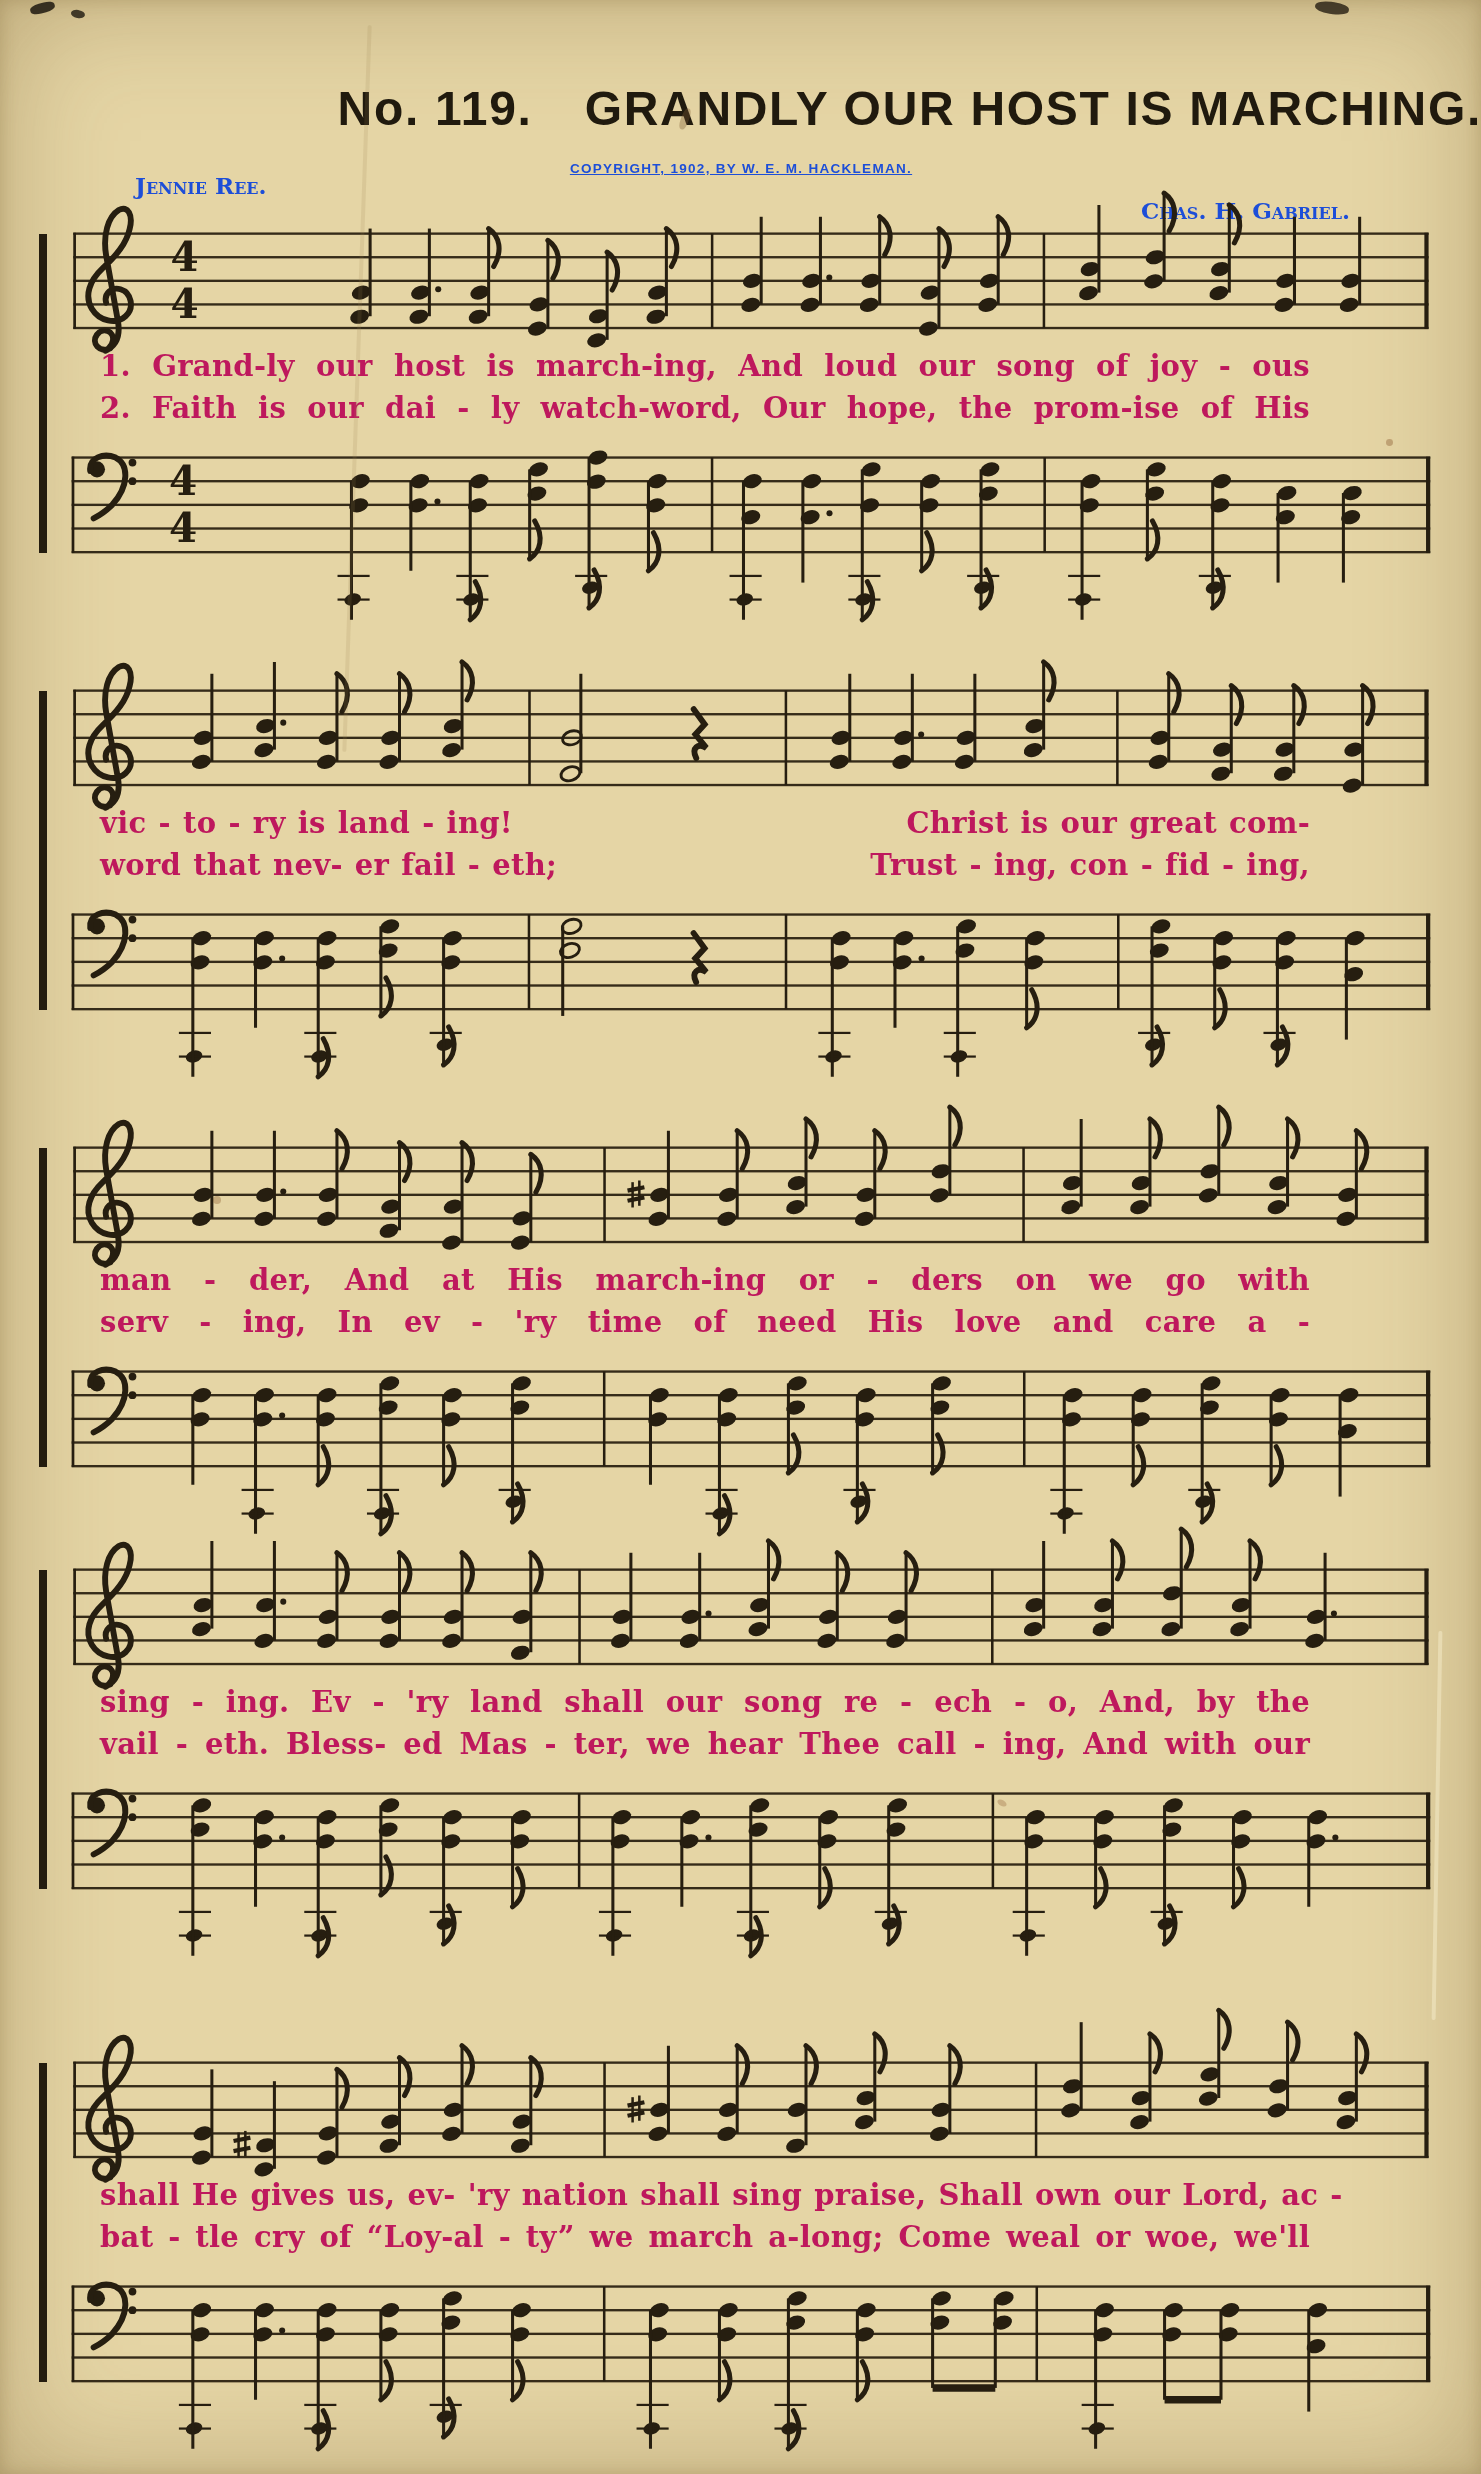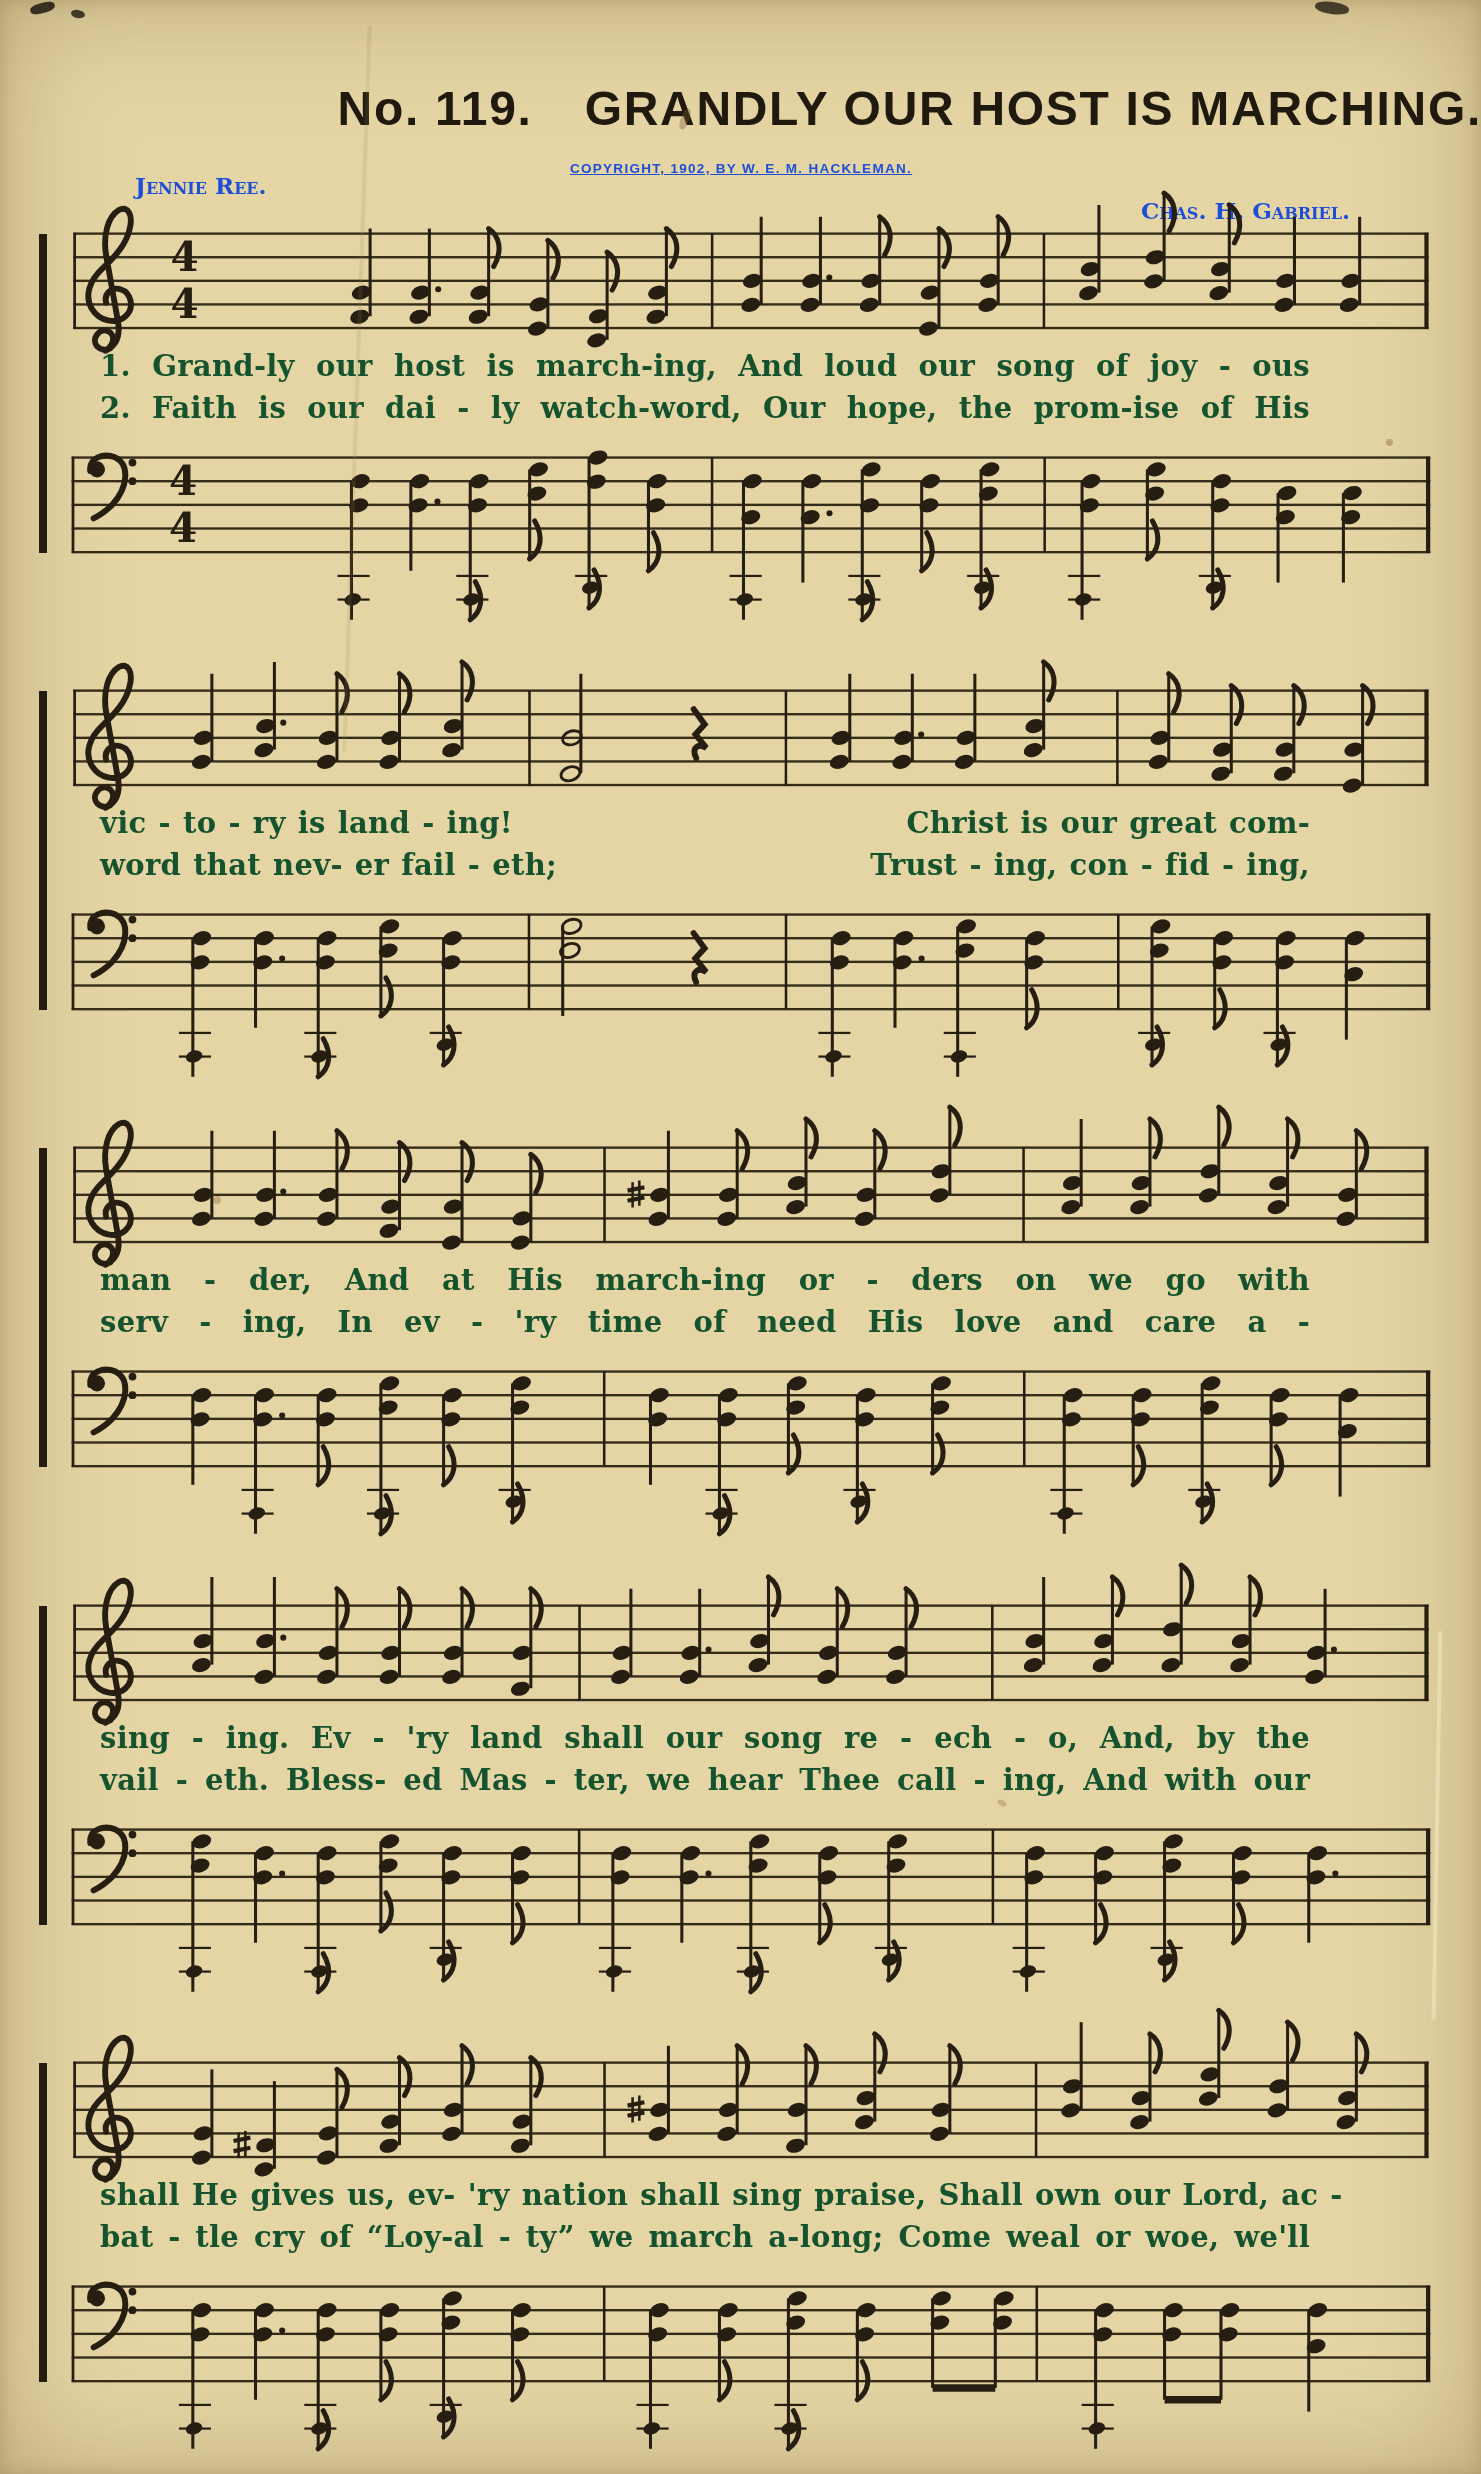--- a/index.html
+++ b/index.html
@@ -23,21 +23,21 @@
     font-variant:small-caps;font-size:23px;color:#1d4ed8;}
   .lyricist{left:135px;top:172px;}
   .composer{right:132px;top:171px;margin-top:26px;}
   .system{position:absolute;left:0;width:100%;height:457px;}
   .sysbar{position:absolute;left:39px;top:56px;width:7.6px;height:319px;background:#241c0f;}
   .staff-svg{position:absolute;left:37px;display:block;}
   .staff-svg.treble{top:0;}
   .staff-svg.bass{top:266px;}
   .lyrics{position:absolute;top:171px;left:100px;width:1210px;}
   .lyric-line{height:42px;font-family:"DejaVu Serif",serif;font-weight:bold;font-size:29px;
-    color:#14532d;letter-spacing:0.3px;word-spacing:1.7px;
+    color:#be185d;letter-spacing:0.3px;word-spacing:1.7px;
     text-align:justify;text-align-last:justify;white-space:nowrap;}
   .lyric-line.multi{display:flex;justify-content:space-between;text-align:left;text-align-last:auto;}
   .speck{position:absolute;}
 </style>
 </head>
 <body>
 
 <div class="page">
   <div class="title-row">
     <span class="num">No. 119.</span><span>GRANDLY OUR HOST IS MARCHING.</span>
@@ -572,21 +572,21 @@
           <path d="M 1379.06 194 c 13 -9 17 -26 6 -45" fill="none" stroke="#261e10" stroke-width="6" stroke-linecap="round"></path>
           <ellipse cx="1471.18" cy="44" rx="11.5" ry="8" transform="rotate(-18 1471.18 44)" fill="#261e10"></ellipse>
           <ellipse cx="1469.18" cy="72" rx="11.5" ry="8" transform="rotate(-18 1471.18 72)" fill="#261e10"></ellipse>
           <line x1="1460.68" y1="44" x2="1460.68" y2="150" stroke="#261e10" stroke-width="3.6"></line>
           <path d="M 1460.68 150 c 13 -9 17 -26 6 -45" fill="none" stroke="#261e10" stroke-width="6" stroke-linecap="round"></path>
           <ellipse cx="1552.8" cy="44" rx="11.5" ry="8" transform="rotate(-18 1552.8 44)" fill="#261e10"></ellipse>
           <ellipse cx="1550.8" cy="86" rx="11.5" ry="8" transform="rotate(-18 1552.8 86)" fill="#261e10"></ellipse>
           <line x1="1542.3" y1="44" x2="1542.3" y2="164" stroke="#261e10" stroke-width="3.6"></line>
         </svg>
       </section>
-      <section class="system" style="top: 1550px;">
+      <section class="system" style="top: 1514px;">
         <div class="sysbar"></div>
         <svg class="staff-svg treble" width="1411" height="177" viewBox="0 0 1670 210">
           <rect x="41" y="64.6" width="1608" height="2.8" fill="#352b19"></rect>
           <rect x="41" y="92.6" width="1608" height="2.8" fill="#352b19"></rect>
           <rect x="41" y="120.6" width="1608" height="2.8" fill="#352b19"></rect>
           <rect x="41" y="148.6" width="1608" height="2.8" fill="#352b19"></rect>
           <rect x="41" y="176.6" width="1608" height="2.8" fill="#352b19"></rect>
           <rect x="41" y="65" width="3.2" height="114" fill="#261e10"></rect>
           <rect x="1644" y="65" width="5" height="114" fill="#261e10"></rect>
           <g transform="translate(65 66)">

